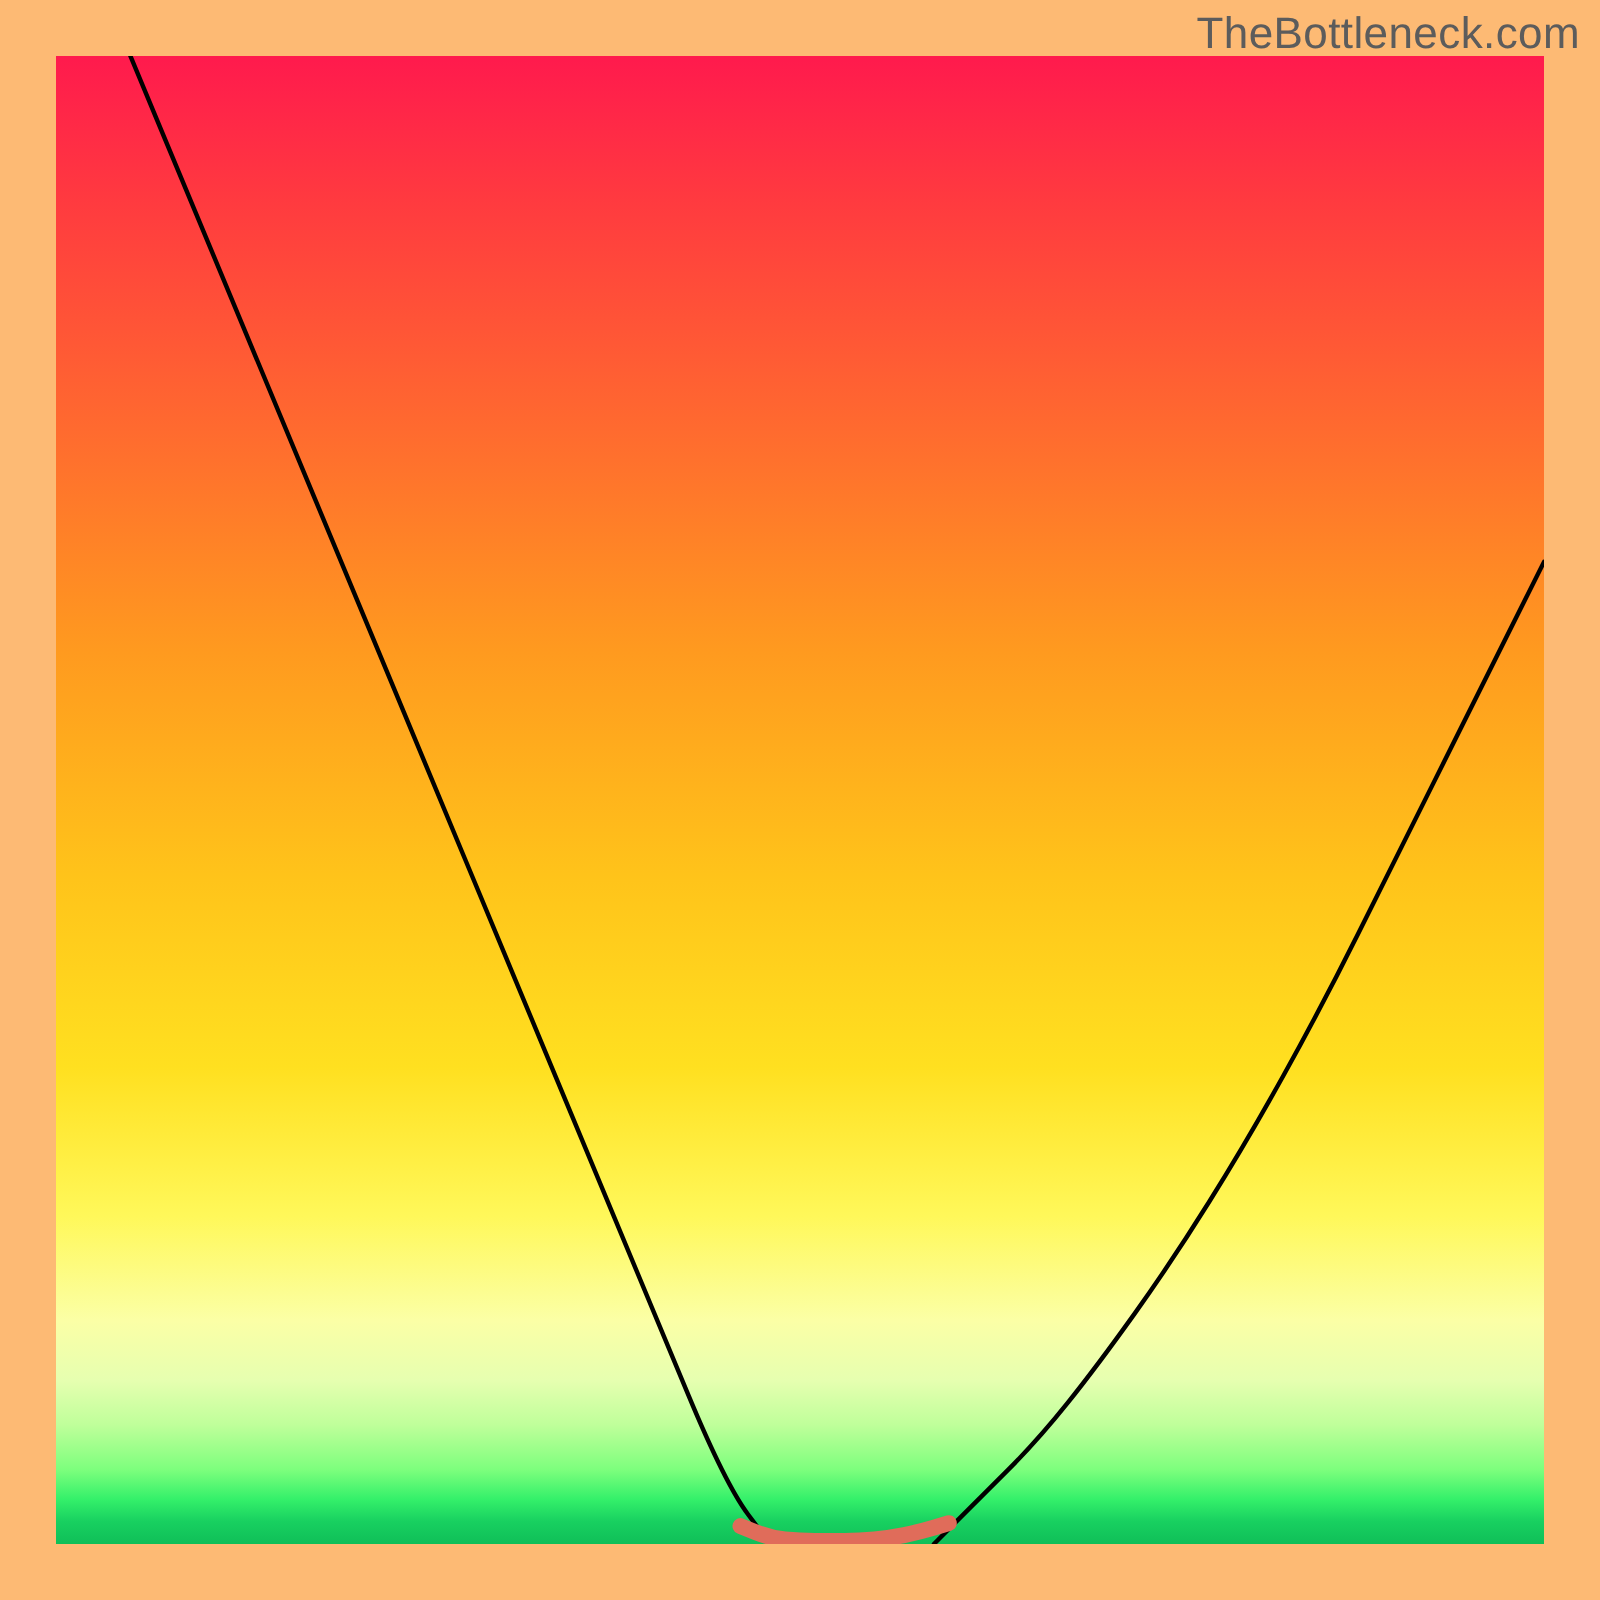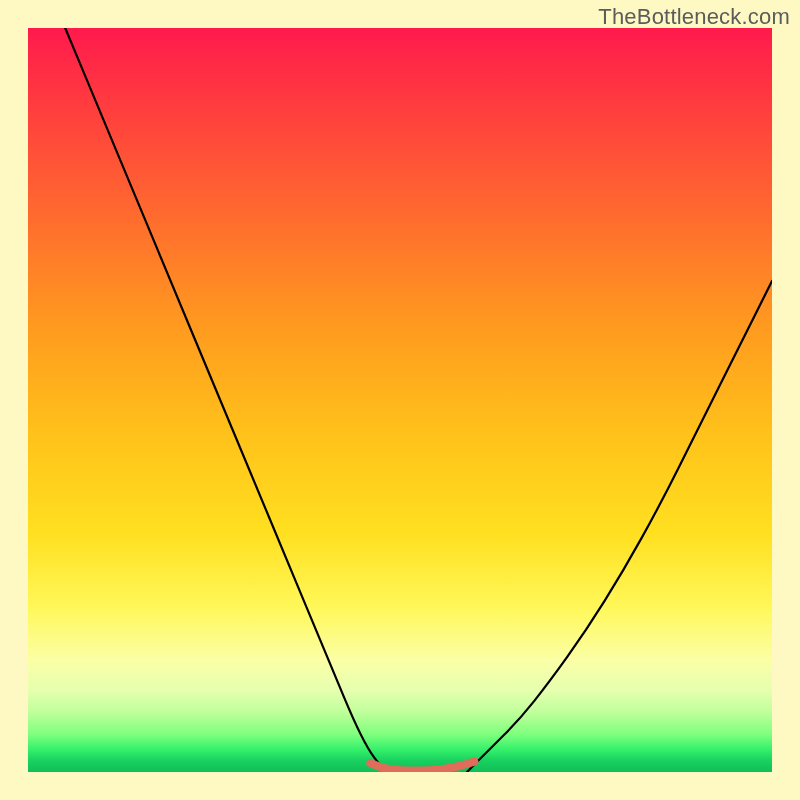--- a/index.html
+++ b/index.html
@@ -7,21 +7,21 @@
     padding: 0;
     width: 800px;
     height: 800px;
     background: #000;
     overflow: hidden;
   }
   .frame {
     position: relative;
     width: 800px;
     height: 800px;
-    background: #fef9c3;
+    background: #fdba74;
     text-align: right;
   }
   .plot-area {
     position: absolute;
     left: 28px;
     top: 28px;
     width: 744px;
     height: 744px;
     overflow: hidden;
   }

